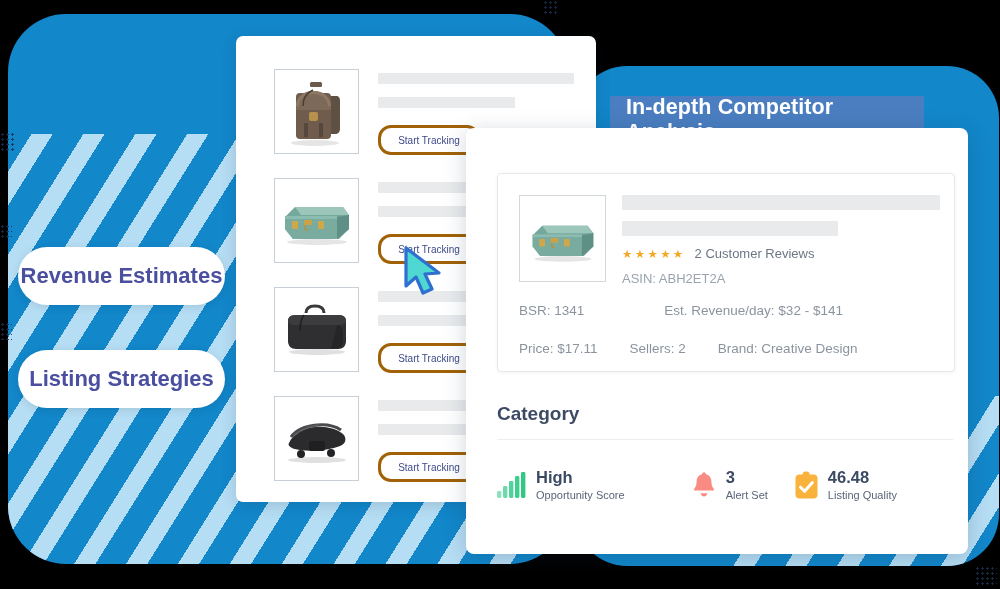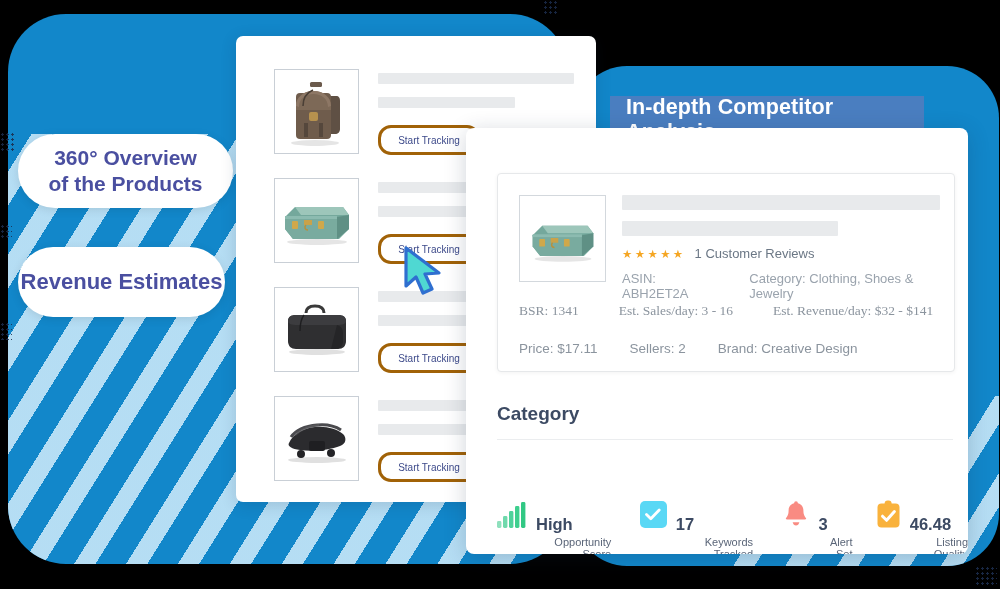--- a/index.html
+++ b/index.html
@@ -38,21 +38,21 @@
   .dots-e{left:543px;top:0px;width:16px;height:16px;opacity:.85;}
 
   
   .pill{
     position:absolute;background:#fff;border-radius:40px;
     display:flex;align-items:center;justify-content:center;
     color:#4a4fa0;font-weight:600;text-align:center;line-height:1.22;
     box-shadow:0 2px 10px rgba(0,0,0,.10);
   }
   #pill0{left:18px;top:134px;width:215px;height:74px;font-size:21px;}
-  #pill1{left:18px;top:247px;width:207px;height:70px;font-size:22px;}
+  #pill1{left:18px;top:247px;width:207px;height:58px;font-size:22px;}
   #pill2{left:18px;top:350px;width:207px;height:58px;font-size:22px;}
 
   
   .list-card{
     position:absolute;left:236px;top:36px;width:360px;height:466px;
     background:#fff;border-radius:7px;box-shadow:0 3px 16px rgba(20,40,70,.16);
     overflow:hidden;
   }
   .prow{position:absolute;left:38px;width:300px;height:85px;display:flex;}
   .prow-0{top:33px}.prow-1{top:142px}.prow-2{top:251px}.prow-3{top:360px}
@@ -101,36 +101,36 @@
   .prod-right .ph.p1{width:100%;height:15px;}
   .prod-right .ph.p2{width:68%;height:15px;margin-top:11px;}
   .rating-row{display:flex;align-items:center;margin-top:10px;}
   .stars{color:#f5a623;font-size:11.5px;letter-spacing:2.4px;}
   .rev-txt{margin-left:9px;color:#6b7785;font-size:13px;}
   .meta-row{display:flex;margin-top:10px;color:#9aa3ad;font-size:13px;align-items:center;}
   .meta-row .gap{width:38px;}
   .stat-line{
     position:absolute;left:21px;display:flex;color:#8b949e;font-size:13.5px;
   }
-  .stat-line.l1{top:129px;font-family:Liberation Serif, serif;}
+  .stat-line.l1{top:129px;}
   .stat-line.l2{top:167px;}
   .stat-line .sp1{width:40px;}
   .stat-line .sp2{width:32px;}
 
   .ov-title{
     position:absolute;left:31px;top:275px;color:#3c4a63;
     font-size:19px;font-weight:600;
   }
   .ov-rule{position:absolute;left:31px;top:311px;width:456px;height:1px;background:#ebedef;}
 
   .metrics{position:absolute;left:31px;top:341px;display:flex;align-items:flex-start;}
   .metric{display:flex;align-items:center;}
   .m-gap-1{width:32px}.m-gap-2{width:34px}.m-gap-3{width:26px}
   .m-icon{flex:0 0 auto;display:flex;align-items:center;justify-content:center;}
-  .m-text{margin-left:9px;margin-top:47px;}
+  .m-text{margin-left:9px;}
   .m-val{color:#3c4a63;font-size:16.5px;font-weight:700;line-height:1.05;}
   .m-lbl{color:#5a6578;font-size:11px;margin-top:3px;text-align:right;}
 
   .sq{width:27px;height:27px;border-radius:5px;display:flex;align-items:center;justify-content:center;}
 </style>
 </head>
 <body>
 
 <div class="stage">
 
@@ -139,27 +139,22 @@
   </div>
   <div class="blue-right">
     <div class="stripes"></div>
   </div>
   <div class="dots dots-a"></div>
   <div class="dots dots-b"></div>
   <div class="dots dots-c"></div>
   <div class="dots dots-e"></div>
   <div class="dots dots-d"></div>
 
-  <div class="pill" id="pill0">
-    <div>
-      <div>360° Overview</div>
-      <div>of the Products</div>
-    </div>
-  </div>
   <div class="pill" id="pill1">Revenue Estimates</div>
+  <div class="pill" id="pill2">Listing Strategies</div>
 
   <div class="list-card">
 
     <div class="prow prow-0">
       <div class="thumb">
         <svg width="70" height="72" viewBox="0 0 70 72">
           <rect x="28" y="6" width="12" height="5" rx="1.5" fill="#6b5a4c"></rect>
           <path d="M47 20h7c3 0 4 2 4 5v28c0 3-2 5-5 5h-4z" fill="#5f5044"></path>
           <rect x="14" y="17" width="35" height="46" rx="4" fill="#6f5c4c"></rect>
           <path d="M14 30c0-9 8-15 17.5-15S49 21 49 30v4H14z" fill="#7d6957"></path>
@@ -263,33 +258,31 @@
           <path d="M27 30c-2 2-1 5 2 5" stroke="#b8913c" stroke-width="1.6" fill="none"></path>
           <ellipse cx="38" cy="47" rx="30" ry="3" fill="#000" opacity=".10"></ellipse>
         </svg>
       </div>
 
       <div class="prod-right">
         <div class="ph p1"></div>
         <div class="ph p2"></div>
         <div class="rating-row">
           <span class="stars">★★★★★</span>
-          <span class="rev-txt">1 Customer Reviews</span>
+          <span class="rev-txt">2 Customer Reviews</span>
         </div>
         <div class="meta-row">
           <span>ASIN: ABH2ET2A</span>
           <span class="gap"></span>
-          <span>Category: Clothing, Shoes &amp; Jewelry</span>
         </div>
       </div>
 
       <div class="stat-line l1">
         <span>BSR: 1341</span>
         <span class="sp1"></span>
-        <span>Est. Sales/day: 3 - 16</span>
         <span class="sp1"></span>
         <span>Est. Revenue/day: $32 - $141</span>
       </div>
       <div class="stat-line l2">
         <span>Price: $17.11</span>
         <span class="sp2"></span>
         <span>Sellers: 2</span>
         <span class="sp2"></span>
         <span>Brand: Creative Design</span>
       </div>
@@ -311,33 +304,20 @@
           </svg>
         </span>
         <span class="m-text">
           <span class="m-val" style="display: block;">High</span>
           <span class="m-lbl" style="display: block;">Opportunity Score</span>
         </span>
       </div>
 
       <span class="m-gap-1"></span>
 
-      <div class="metric">
-        <span class="m-icon">
-          <span class="sq" style="background:#5ad8f5">
-            <svg width="16" height="13" viewBox="0 0 16 13">
-              <path d="M1.5 6.5 L5.8 10.8 L14.2 2" stroke="#fff" stroke-width="2.8" fill="none" stroke-linecap="round" stroke-linejoin="round"></path>
-            </svg>
-          </span>
-        </span>
-        <span class="m-text">
-          <span class="m-val" style="display: block;">17</span>
-          <span class="m-lbl" style="display: block;">Keywords Tracked</span>
-        </span>
-      </div>
 
       <span class="m-gap-2"></span>
 
       <div class="metric">
         <span class="m-icon">
           <svg width="26" height="27" viewBox="0 0 26 27">
             <path d="M13 2c-4.4 0-7.4 3.2-7.4 7.4 0 5-1.9 6.6-2.6 7.6-.4.6 0 1.4.8 1.4h18.4c.8 0 1.2-.8.8-1.4-.7-1-2.6-2.6-2.6-7.6C20.4 5.2 17.4 2 13 2z" fill="#f98b82"></path>
             <circle cx="13" cy="2.2" r="1.9" fill="#f98b82"></circle>
             <path d="M9.6 21.2c.5 2 1.8 3.3 3.4 3.3s2.9-1.3 3.4-3.3z" fill="#f98b82"></path>
           </svg>

